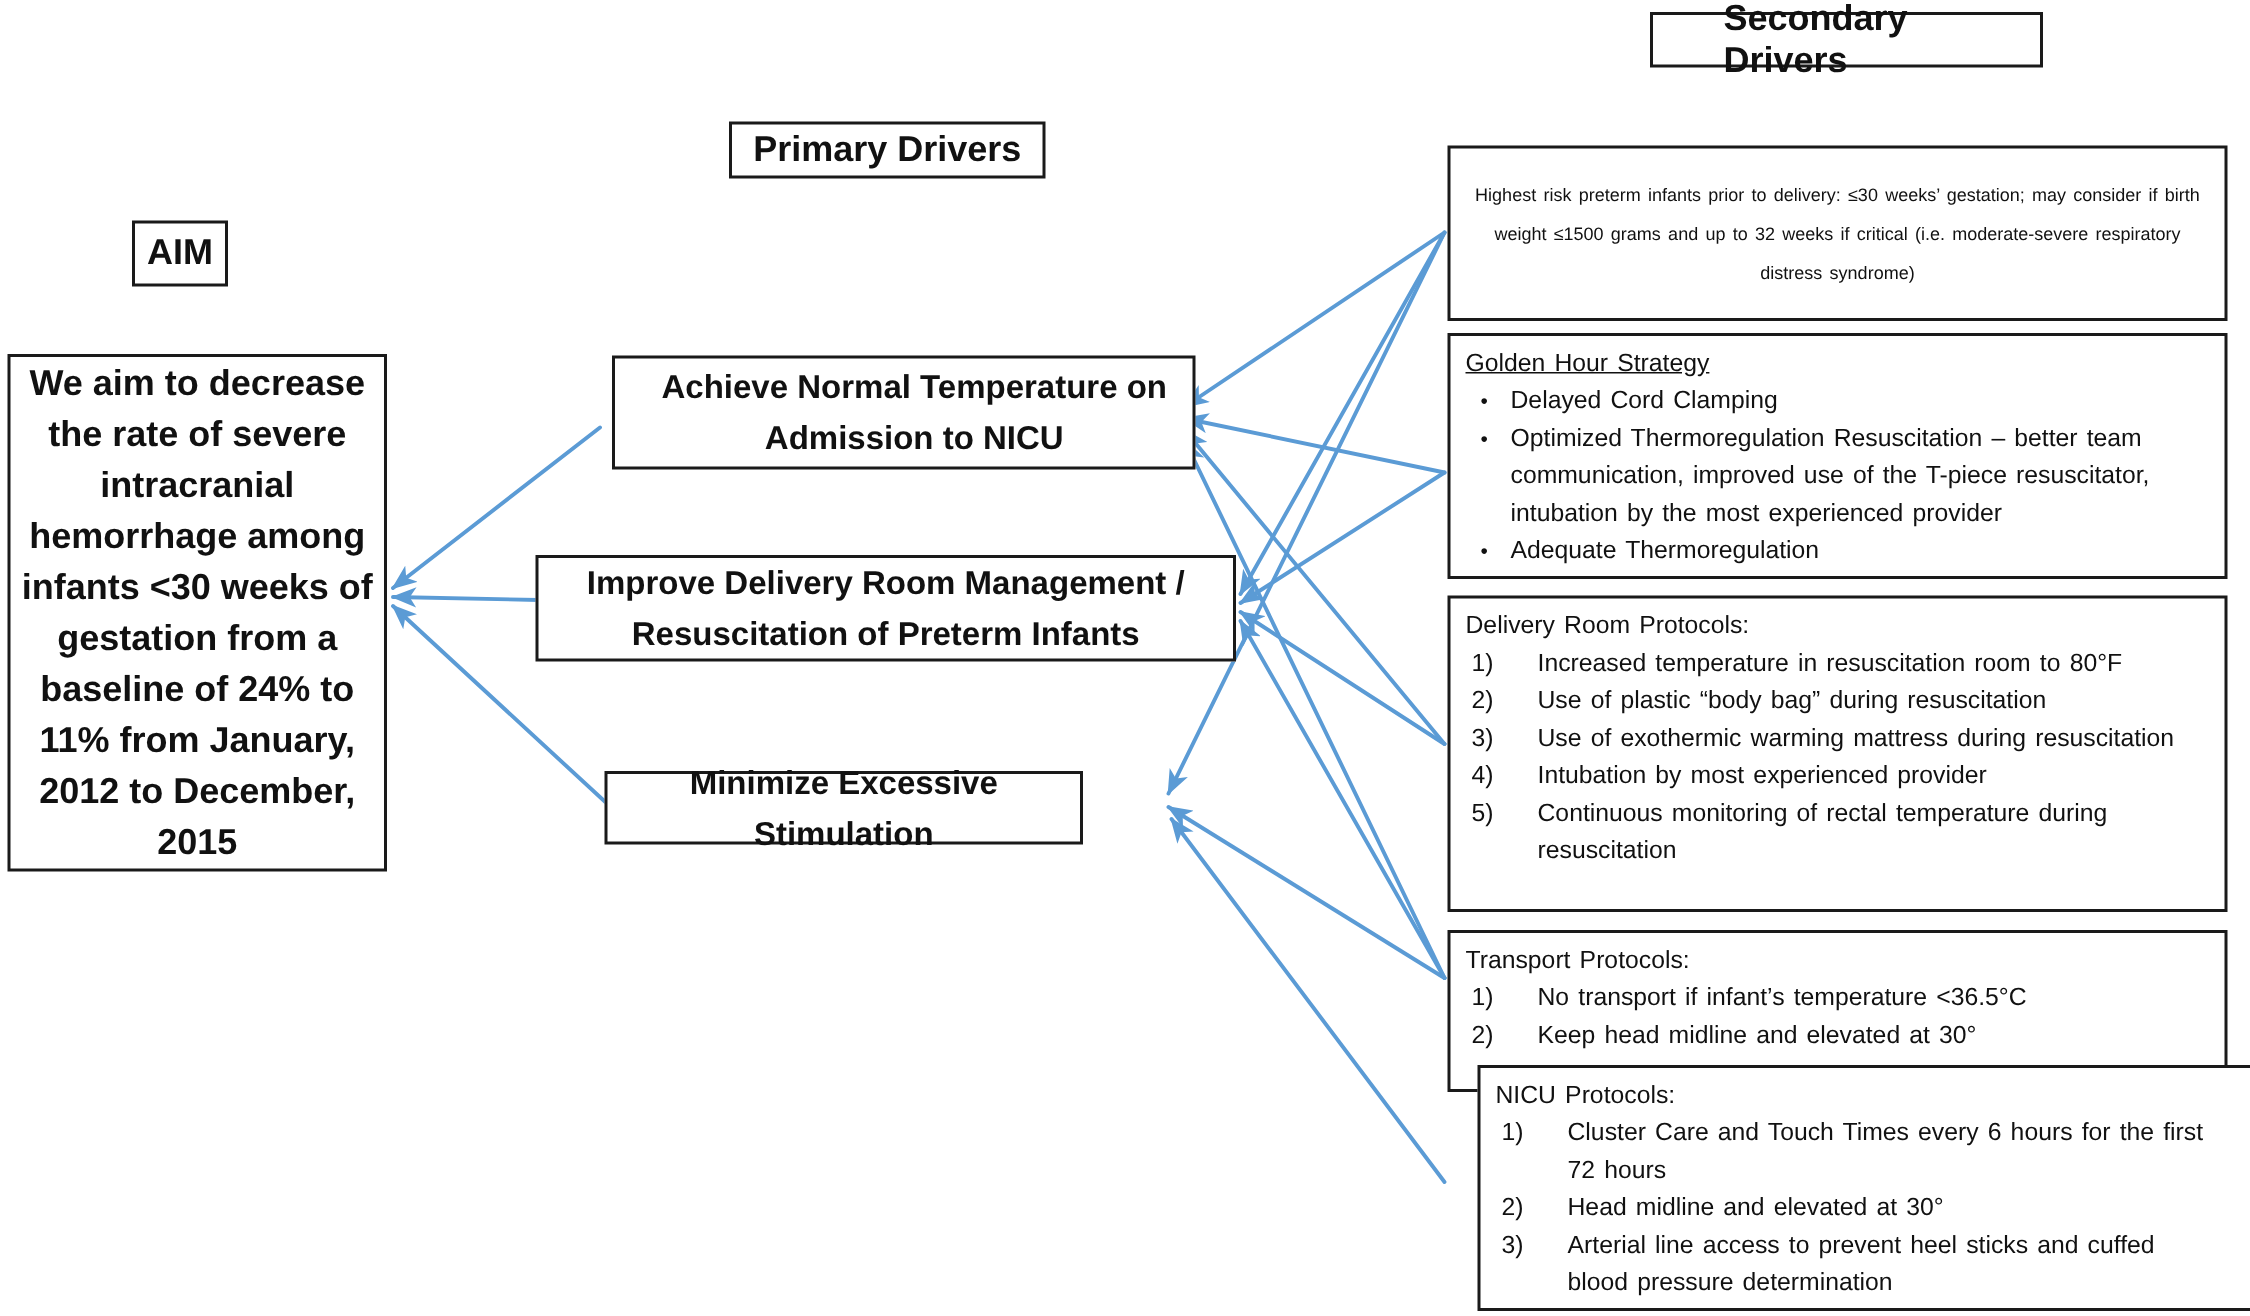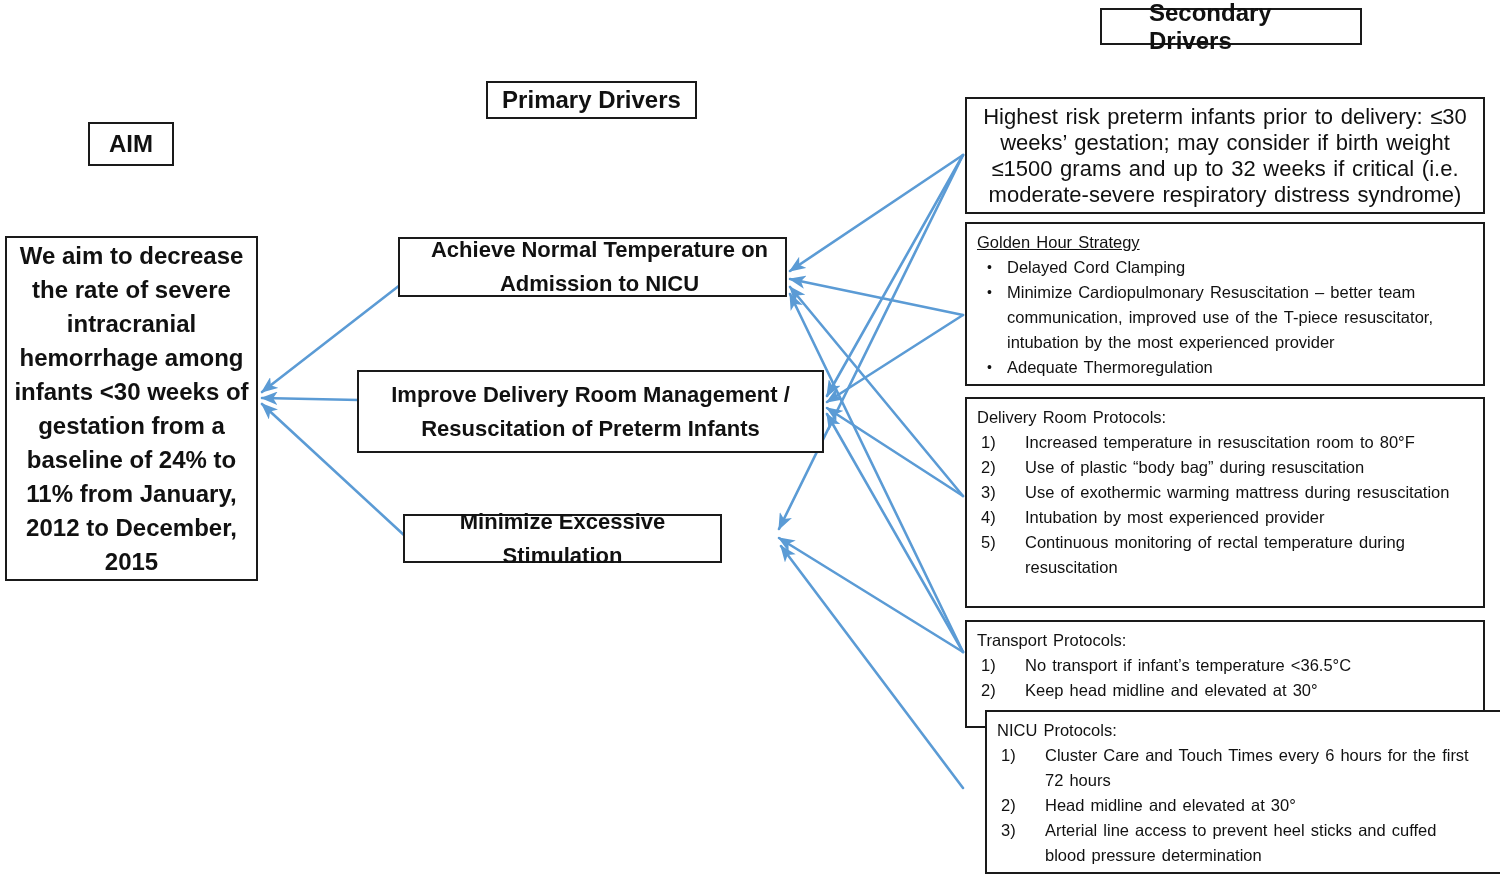--- a/index.html
+++ b/index.html
@@ -8,21 +8,21 @@
   #wires{position:absolute;left:0;top:0;z-index:1;}
   .box{position:absolute;background:#fff;border:2px solid #1a1a1a;box-sizing:border-box;z-index:2;}
   .hdr{display:flex;align-items:center;justify-content:center;font-weight:bold;font-size:24px;}
   .aimtxt{font-weight:bold;font-size:24px;line-height:34px;text-align:center;padding:2px 4px;}
   .prim{display:flex;align-items:center;justify-content:center;text-align:center;
         font-weight:bold;font-size:22px;line-height:34px;padding:0 6px;}
   .sec{font-size:16.5px;line-height:25px;padding:6px 10px;word-spacing:1.5px;}
   .sec .title{display:block;}
   .sec .title.u{text-decoration:underline;}
   .sec.center{display:flex;align-items:center;justify-content:center;text-align:center;
-              font-size:22px;line-height:26px;}
+              font-size:12px;line-height:26px;}
   .row{display:flex;align-items:flex-start;}
   .row .num{flex:0 0 48px;padding-left:4px;box-sizing:border-box;}
   .row .bul{flex:0 0 30px;padding-left:10px;box-sizing:border-box;font-size:14px;}
   .row .txt{flex:0 1 auto;max-width:430px;}
   .row.bullet .txt{max-width:452px;}
 </style>
 </head>
 <body>
 
 <div id="canvas">
@@ -44,50 +44,50 @@
         <line x1="963" y1="155" x2="827" y2="396" marker-end="url(#ah)"></line>
         <line x1="963" y1="315" x2="827" y2="402" marker-end="url(#ah)"></line>
         <line x1="963" y1="496" x2="827" y2="408" marker-end="url(#ah)"></line>
         <line x1="963" y1="652" x2="827" y2="414" marker-end="url(#ah)"></line>
         <line x1="963" y1="155" x2="779" y2="529" marker-end="url(#ah)"></line>
         <line x1="963" y1="652" x2="779" y2="538" marker-end="url(#ah)"></line>
         <line x1="963" y1="788" x2="781" y2="546" marker-end="url(#ah)"></line>
       </g>
   </svg>
 
-  <div class="box hdr" style="left:88px;top:122px;width:86px;height:44px;">AIM</div>
+  <div class="box hdr" style="left:88px;top:147px;width:64px;height:44px;">AIM</div>
 
   <div class="box hdr" style="left:486px;top:81px;width:211px;height:38px;">Primary Drivers</div>
 
   <div class="box hdr" style="left:1100px;top:8px;width:262px;height:37px;padding-left:47px;">Secondary Drivers</div>
 
   <div class="box" style="left:5px;top:236px;width:253px;height:345px;display:flex;align-items:center;justify-content:center;">
     <div class="aimtxt">We aim to decrease the rate of severe intracranial hemorrhage among infants &lt;30 weeks of gestation from a baseline of 24% to 11% from January, 2012 to December, 2015</div>
   </div>
 
-  <div class="box prim" style="left:398px;top:237px;width:389px;height:60px;padding-left:20px;">Achieve Normal Temperature on Admission to NICU</div>
+  <div class="box prim" style="left:408px;top:237px;width:389px;height:76px;padding-left:20px;">Achieve Normal Temperature on Admission to NICU</div>
 
-  <div class="box prim" style="left:357px;top:370px;width:467px;height:83px;">Improve Delivery Room Management / Resuscitation of Preterm Infants</div>
+  <div class="box prim" style="left:357px;top:370px;width:467px;height:71px;">Improve Delivery Room Management / Resuscitation of Preterm Infants</div>
 
   <div class="box prim" style="left:403px;top:514px;width:319px;height:49px;">Minimize Excessive Stimulation</div>
 
   <div class="box sec center" style="left:965px;top:97px;width:520px;height:117px;">
     <div>Highest risk preterm infants prior to delivery: ≤30 weeks’ gestation; may consider if birth weight ≤1500 grams and up to 32 weeks if critical (i.e. moderate-severe respiratory distress syndrome)</div>
   </div>
 
   <div class="box sec" style="left:965px;top:222px;width:520px;height:164px;">
     <span class="title u">Golden Hour Strategy</span>
     <div>
         <div class="row bullet">
           <span class="bul">•</span>
           <span class="txt">Delayed Cord Clamping</span>
         </div>
         <div class="row bullet">
           <span class="bul">•</span>
-          <span class="txt">Minimize Cardiopulmonary Resuscitation – better team communication, improved use of the T-piece resuscitator, intubation by the most experienced provider</span>
+          <span class="txt">Optimized Thermoregulation Resuscitation – better team communication, improved use of the T-piece resuscitator, intubation by the most experienced provider</span>
         </div>
         <div class="row bullet">
           <span class="bul">•</span>
           <span class="txt">Adequate Thermoregulation</span>
         </div>
       </div>
   </div>
 
   <div class="box sec" style="left:965px;top:397px;width:520px;height:211px;">
     <span class="title">Delivery Room Protocols:</span>

